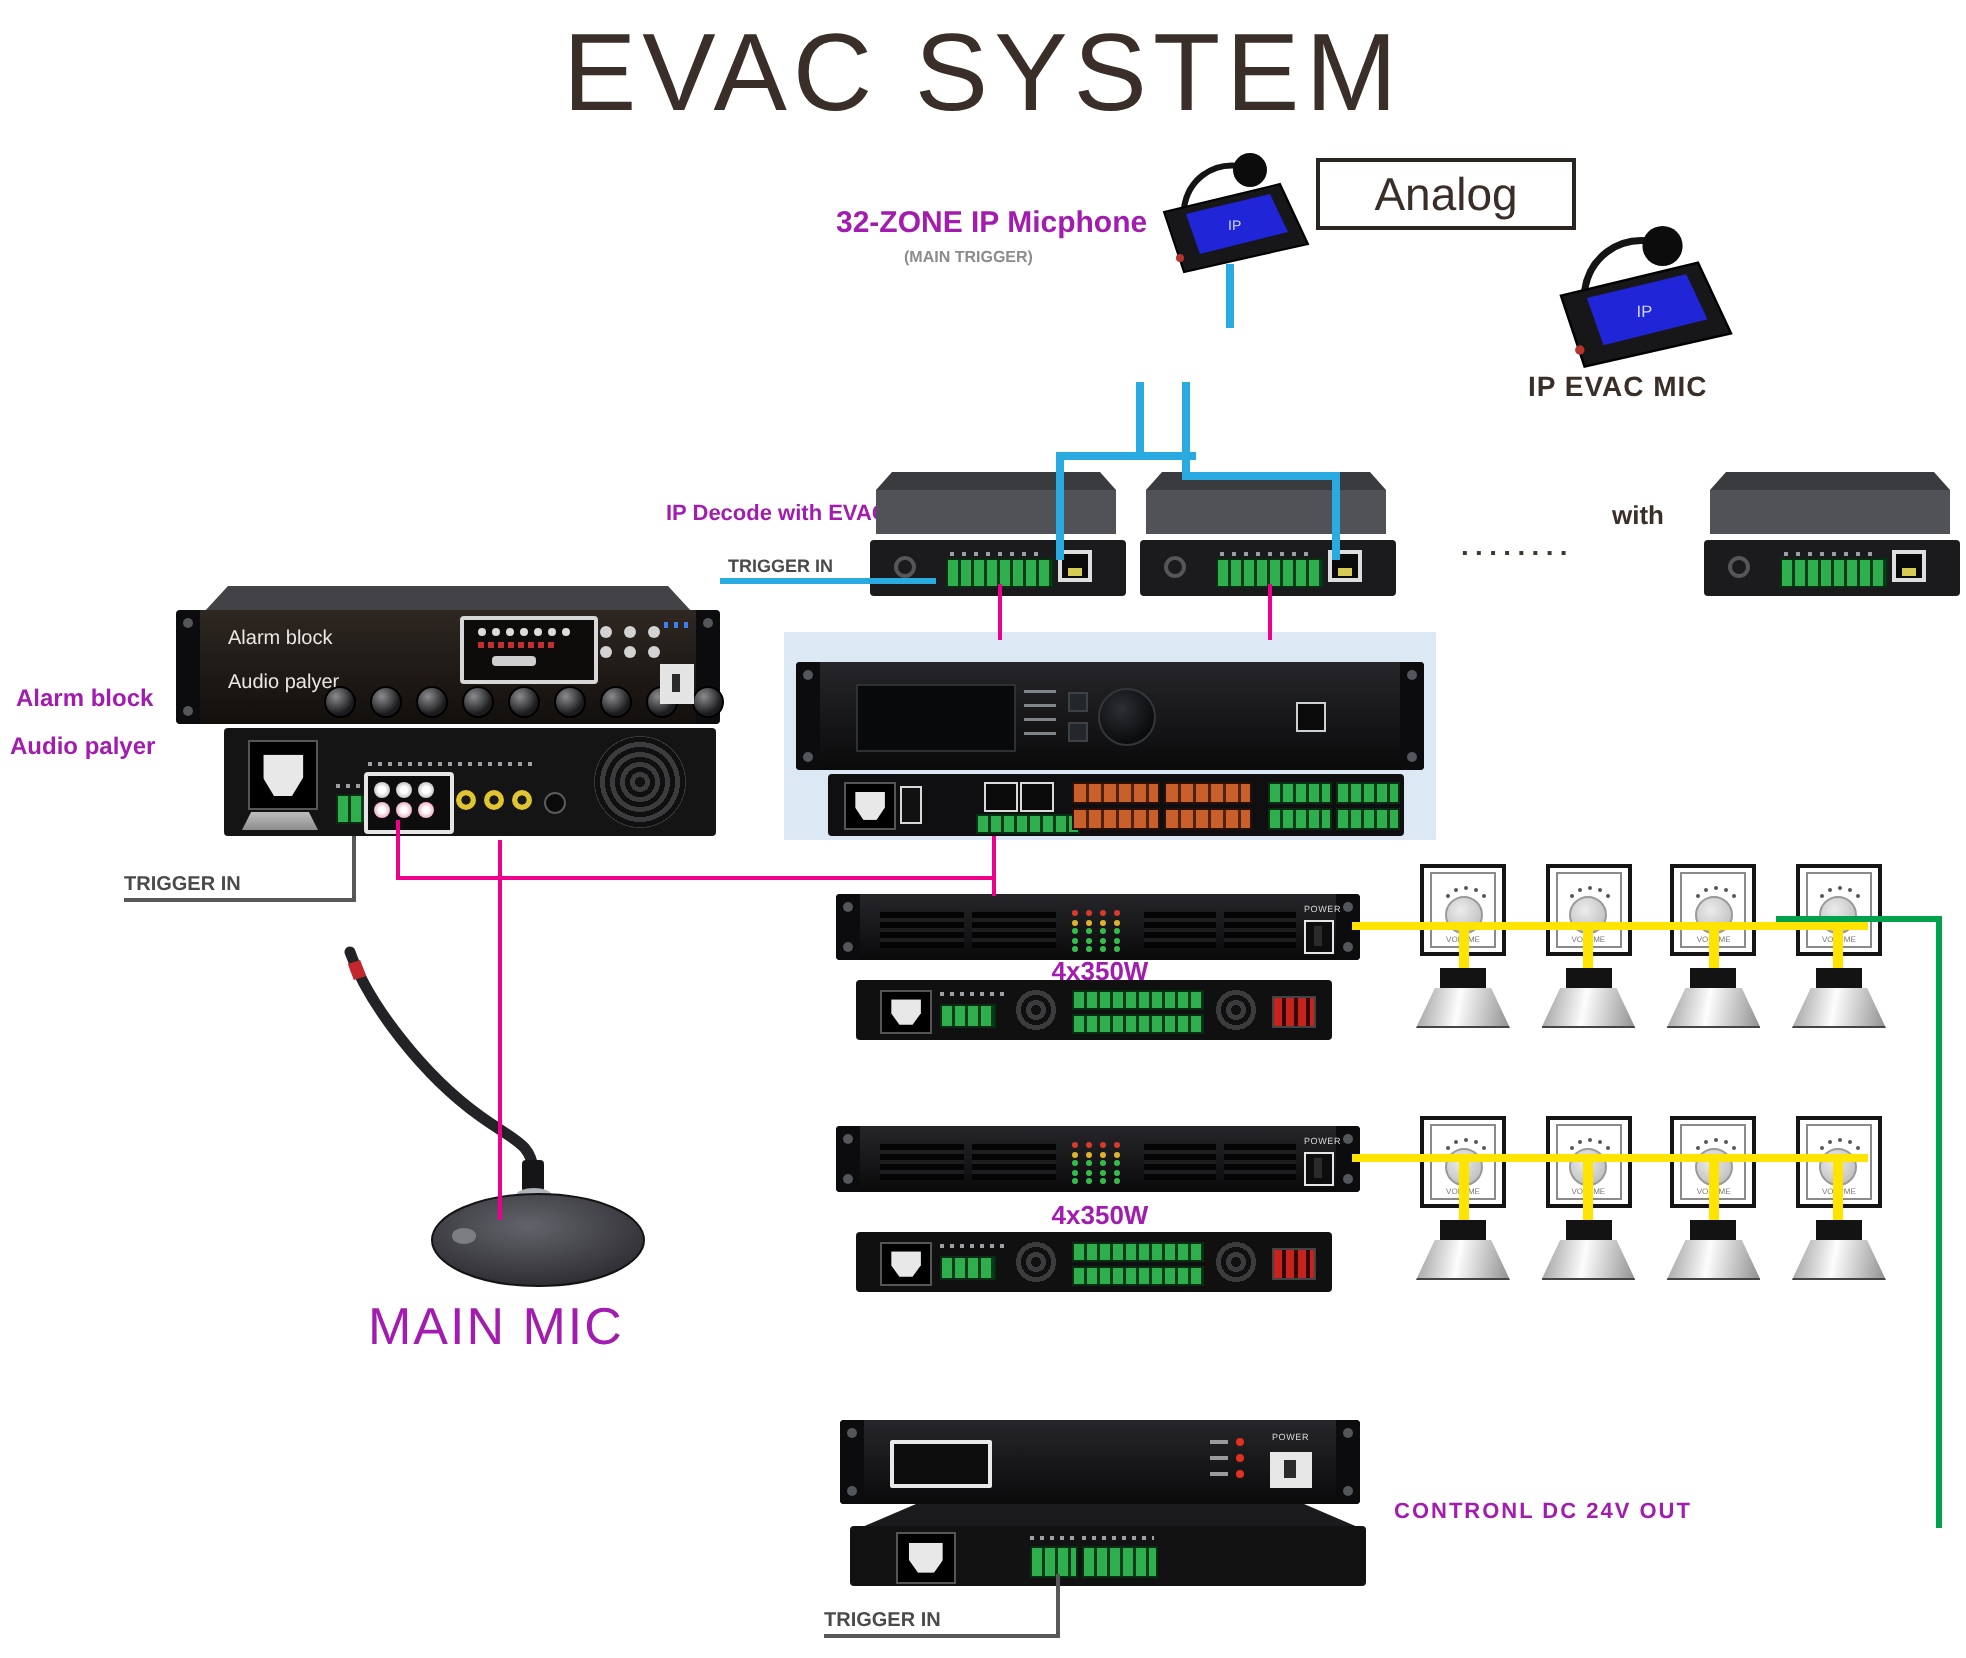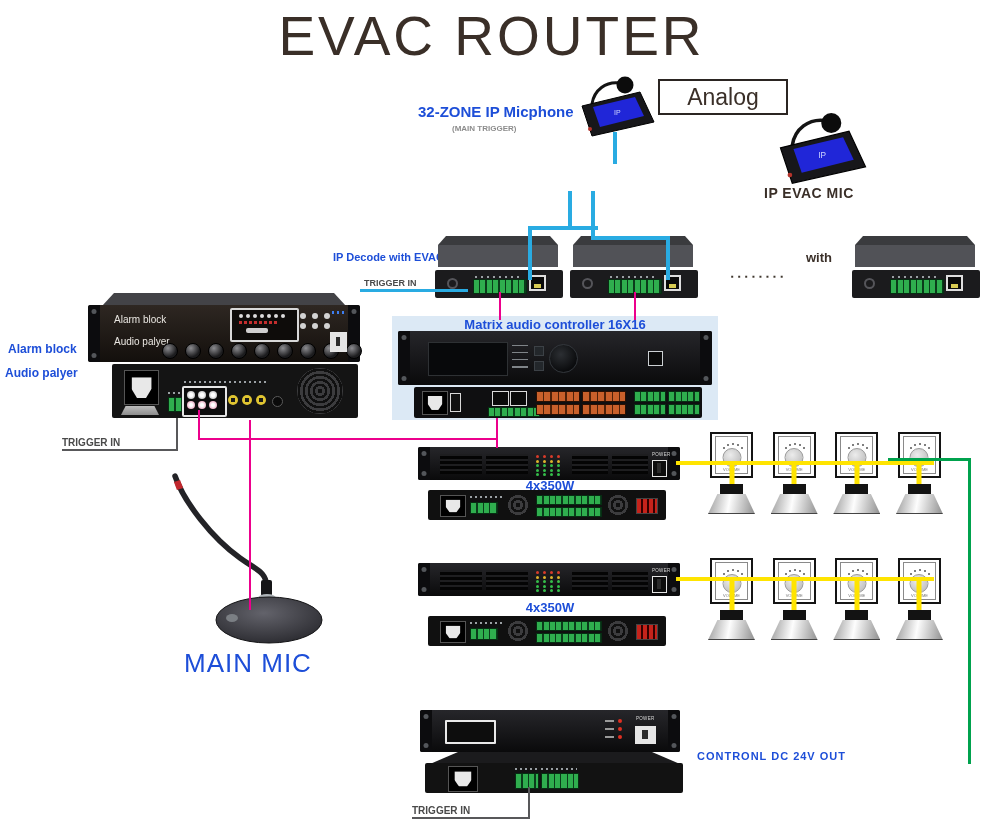--- a/index.html
+++ b/index.html
@@ -1,20 +1,20 @@
 <!DOCTYPE html>
 <html><head>
 <meta charset="utf-8">
 <style>
   html,body{margin:0;padding:0;background:#fff;}
   #canvas{position:relative;width:983px;height:829px;background:#ffffff;overflow:hidden;
           font-family:"Liberation Sans",sans-serif;}
   .abs{position:absolute;}
   .txt{position:absolute;white-space:nowrap;color:#3a2f28;font-family:"Liberation Sans",sans-serif;}
-  .cyan{color:#1d4ed8;}
+  .cyan{color:#a21caf;}
   .ln{position:absolute;}
   .ln.c{background:#29abe2;}
   .ln.m{background:#ec008c;}
   .ln.y{background:#ffe400;}
   .ln.g{background:#00a24d;}
   .ln.d{background:#58585a;}
   .frame{position:absolute;border:2px solid #2b2522;background:#fff;display:flex;align-items:center;justify-content:center;}
   .rk{position:absolute;background:linear-gradient(#26262a,#0a0a0b);border-radius:2px;}
   .ear{position:absolute;top:0;bottom:0;width:12px;background:#0c0c0e;}
   .ear.l{left:0;border-radius:2px 0 0 2px;}
@@ -86,21 +86,21 @@
     clip-path:polygon(0 0,100% 0,100% 55%,72% 100%,28% 100%,0 55%);}
   .rca{border-radius:50%;position:absolute;}
 </style>
 </head>
 <body>
 
 <div id="canvas">
 
   <div class="abs" style="left:392px;top:316px;width:326px;height:104px;background:#dce9f5;"></div>
 
-  <div class="txt" style="left:0;right:0;top:4px;text-align:center;font-size:55px;letter-spacing:3px;color:#3a2f28;">EVAC ROUTER</div>
+  <div class="txt" style="left:0;right:0;top:4px;text-align:center;font-size:55px;letter-spacing:3px;color:#3a2f28;">EVAC SYSTEM</div>
 
   <div class="frame" style="left:658px;top:79px;width:126px;height:32px;">
     <span class="txt cyan" style="position:static;font-size:23px;color:#3a2f28;">Analog</span>
   </div>
 
 
   <div class="txt cyan" style="left:418px;top:103px;font-size:15px;font-weight:bold;">32-ZONE IP Micphone</div>
   <div class="txt" style="left:452px;top:124px;font-size:8px;font-weight:bold;color:#8c8c8c;">(MAIN TRIGGER)</div>
 
   <svg class="abs" style="left:576px;top:74px;" width="84" height="66" viewBox="0 0 84 66">
@@ -232,21 +232,20 @@
     <i class="rca" style="left:116px;top:31px;width:10px;height:10px;background:radial-gradient(#191919 30%,#e0c531 35%);"></i>
     <i class="rca" style="left:130px;top:31px;width:10px;height:10px;background:radial-gradient(#191919 30%,#e0c531 35%);"></i>
     <i class="rca" style="left:144px;top:31px;width:10px;height:10px;background:radial-gradient(#191919 30%,#e0c531 35%);"></i>
     <div class="wdash" style="left:72px;top:17px;width:82px;"></div>
     <i class="rca" style="left:160px;top:32px;width:9px;height:9px;background:#0a0a0a;border:1.5px solid #5b5b5b;"></i>
     <div class="fan" style="left:185px;top:4px;width:46px;height:46px;"></div>
   </div>
 
   <div class="txt" style="left:62px;top:437px;font-size:10px;font-weight:bold;color:#4a4a4a;">TRIGGER IN</div>
 
-  <div class="txt cyan" style="left:392px;top:317px;width:326px;text-align:center;font-size:13px;font-weight:bold;">Matrix audio controller 16X16</div>
   <div class="rk" style="left:398px;top:331px;width:314px;height:54px;">
     <div class="ear l"></div>
     <div class="ear r"></div>
     <div class="abs" style="left:30px;top:11px;width:78px;height:32px;background:#08090b;border:1px solid #2e3134;"></div>
     <div class="abs" style="left:114px;top:14px;width:16px;height:26px;
                 background:repeating-linear-gradient(#7f8488 0 1.5px,transparent 1.5px 7px);"></div>
     <div class="abs" style="left:136px;top:15px;width:8px;height:8px;background:#23272b;border:1px solid #3c4146;"></div>
     <div class="abs" style="left:136px;top:30px;width:8px;height:8px;background:#23272b;border:1px solid #3c4146;"></div>
     <div class="abs" style="left:151px;top:13px;width:27px;height:27px;border-radius:50%;border:1px solid #33373c;
                 background:radial-gradient(circle at 40% 35%,#2c2f33,#0b0c0e 70%);"></div>

